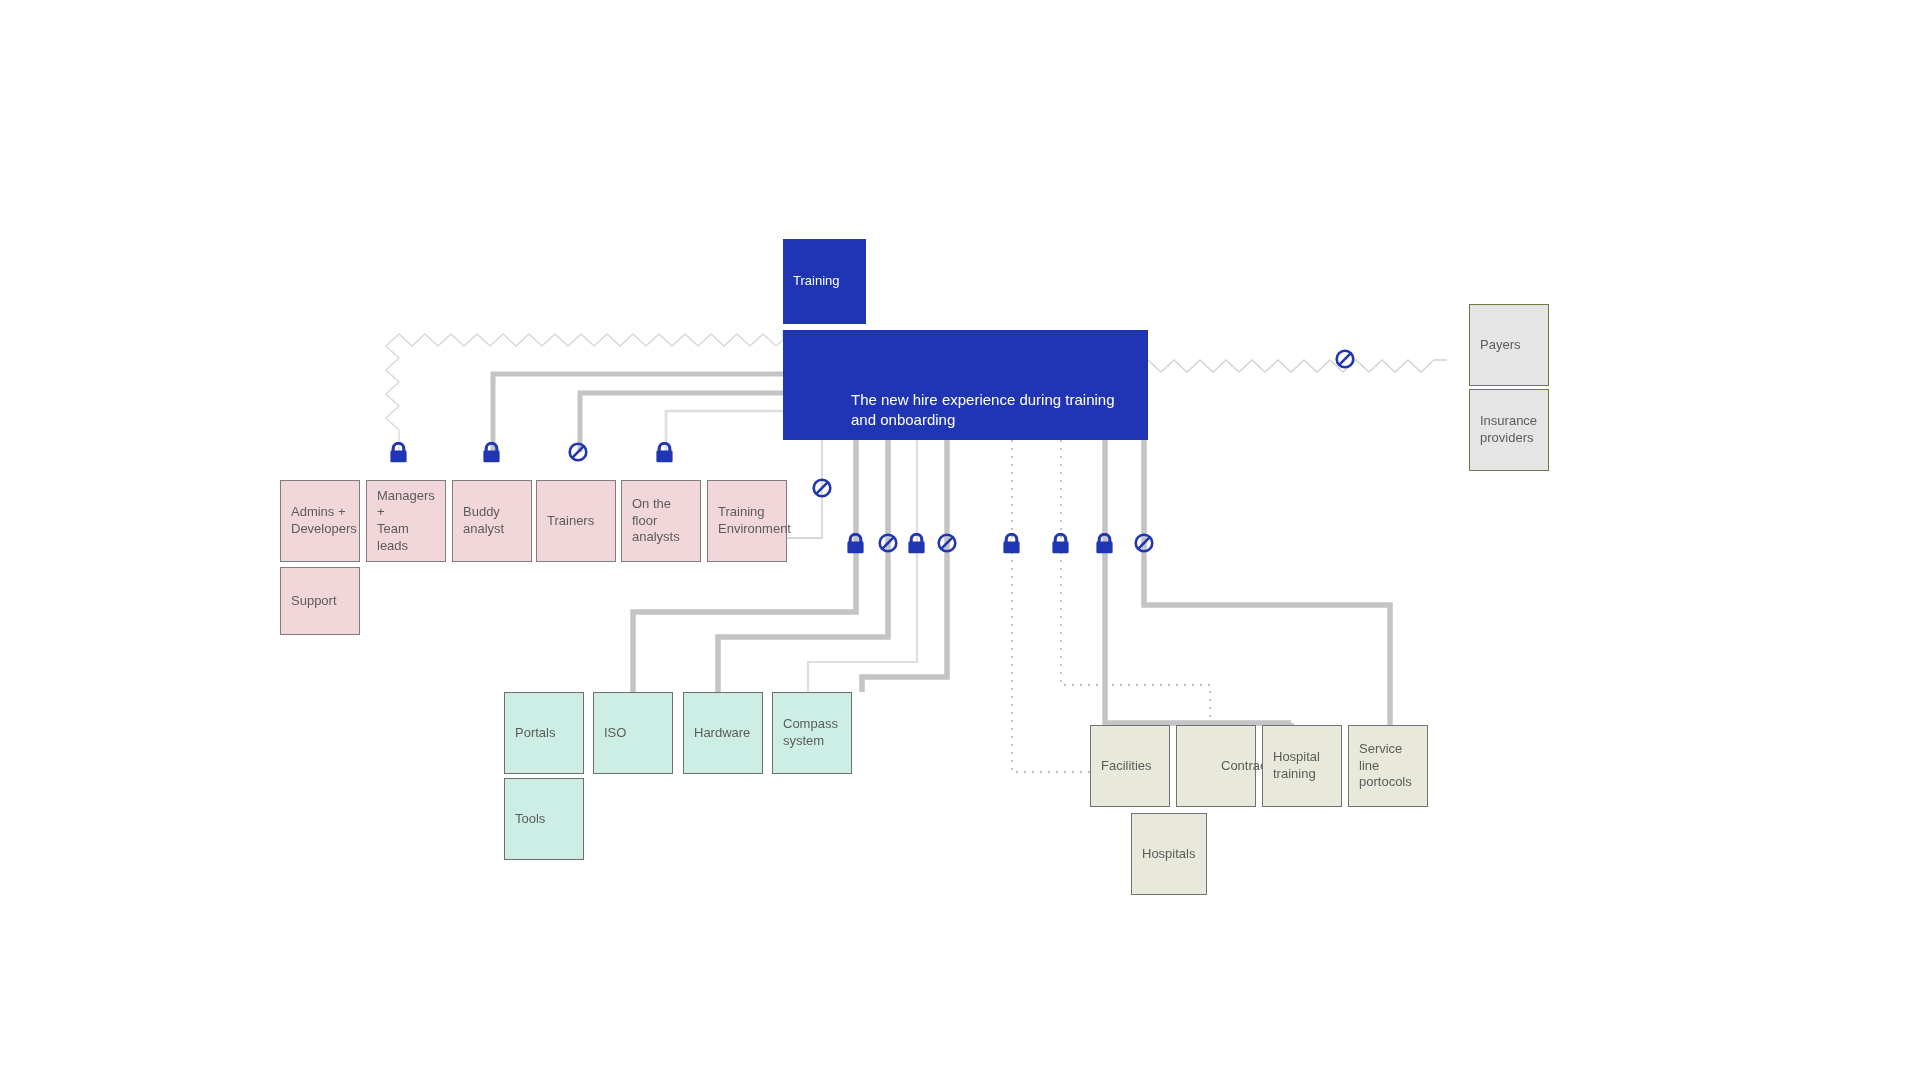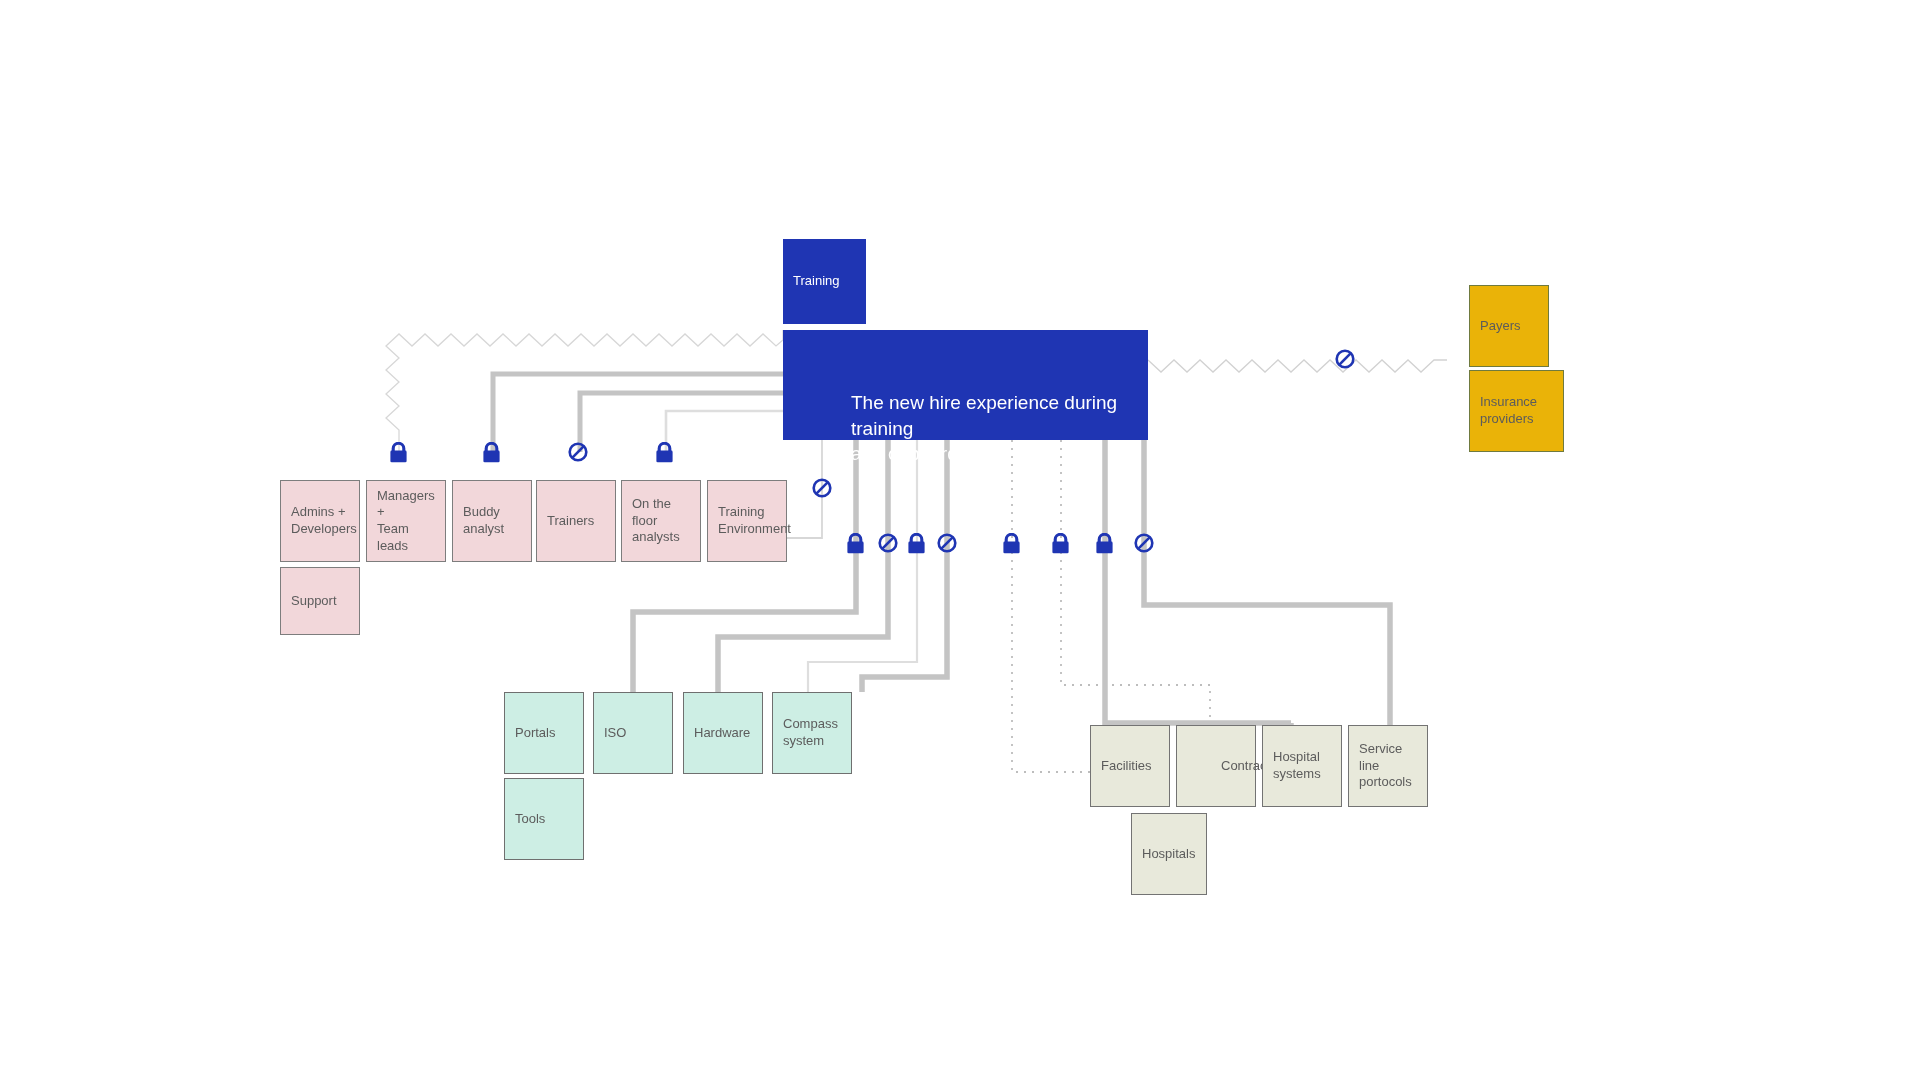--- a/index.html
+++ b/index.html
@@ -27,27 +27,27 @@
     border: 1px solid #808080;
     font-size: 13px;
     line-height: 1.28;
     color: #5c5c5c;
     padding: 0 10px;
     white-space: pre-line;
   }
   .node.pink   { background: #f2d7da; border-color: #7d7d7d; }
   .node.teal   { background: #cdeee4; border-color: #6f6f6f; }
   .node.olive  { background: #e8e9db; border-color: #737373; }
-  .node.green  { background: #eab308; border-color: #6f7a3f; }
+  .node.green  { background: #e5e5e5; border-color: #6f7a3f; margin-top: 19px; }
   .node.blue   {
     background: #1f35b3; border: none; color: #ffffff;
   }
   .node.banner {
     background: #1f35b3; border: none; color: #ffffff;
-    font-size: 19px; align-items: flex-start; padding: 0;
+    font-size: 15px; align-items: flex-start; padding: 0;
   }
   .banner-txt { position: absolute; left: 68px; top: 60px; line-height: 1.35; }
   .legend { position: absolute; color: #1f35b3; }
   .legend-title {
     font-size: 14.5px; font-weight: bold; letter-spacing: .1px;
   }
   .legend-row { display: flex; align-items: center; margin-top: 11px; }
   .legend-item { display: flex; align-items: center; }
   .legend-label { font-size: 14.5px; margin-left: 8px; color: #2338b0; }
   .ic { display: block; }
@@ -148,35 +148,35 @@
   </div>
 
   <div class="node olive" style="left:1090px; top:725px; width:80px; height:82px;">
     <span>Facilities</span>
   </div>
   <div class="node olive" style="left:1176px; top:725px; width:80px; height:82px;padding-left:44px;">
     <span>Contracts</span>
   </div>
   <div class="node olive" style="left:1262px; top:725px; width:80px; height:82px;">
     <span>Hospital
-systems</span>
+training</span>
   </div>
   <div class="node olive" style="left:1348px; top:725px; width:80px; height:82px;">
     <span>Service
 line
 portocols</span>
   </div>
   <div class="node olive" style="left:1111px; top:813px; width:76px; height:82px;margin-left:20px;">
     <span>Hospitals</span>
   </div>
 
   <div class="node green" style="left:1469px; top:285px; width:80px; height:82px;">
     <span>Payers</span>
   </div>
-  <div class="node green" style="left:1469px; top:370px; width:95px; height:82px;">
+  <div class="node green" style="left:1469px; top:370px; width:80px; height:82px;">
     <span>Insurance
 providers</span>
   </div>
 
   <div id="markers">
       <div class="icon-node" style="left: 389px; top: 442px;"><svg width="19" height="21" viewBox="0 0 19 21">
           <path d="M4.2 9V6.6a5.3 5.3 0 0 1 10.6 0V9" fill="none" stroke="#1f35b3" stroke-width="3.1"></path>
           <rect x="1.4" y="8.6" width="16.2" height="11.6" rx="1.3" fill="#1f35b3"></rect>
         </svg></div>
       <div class="icon-node" style="left: 482px; top: 442px;"><svg width="19" height="21" viewBox="0 0 19 21">

